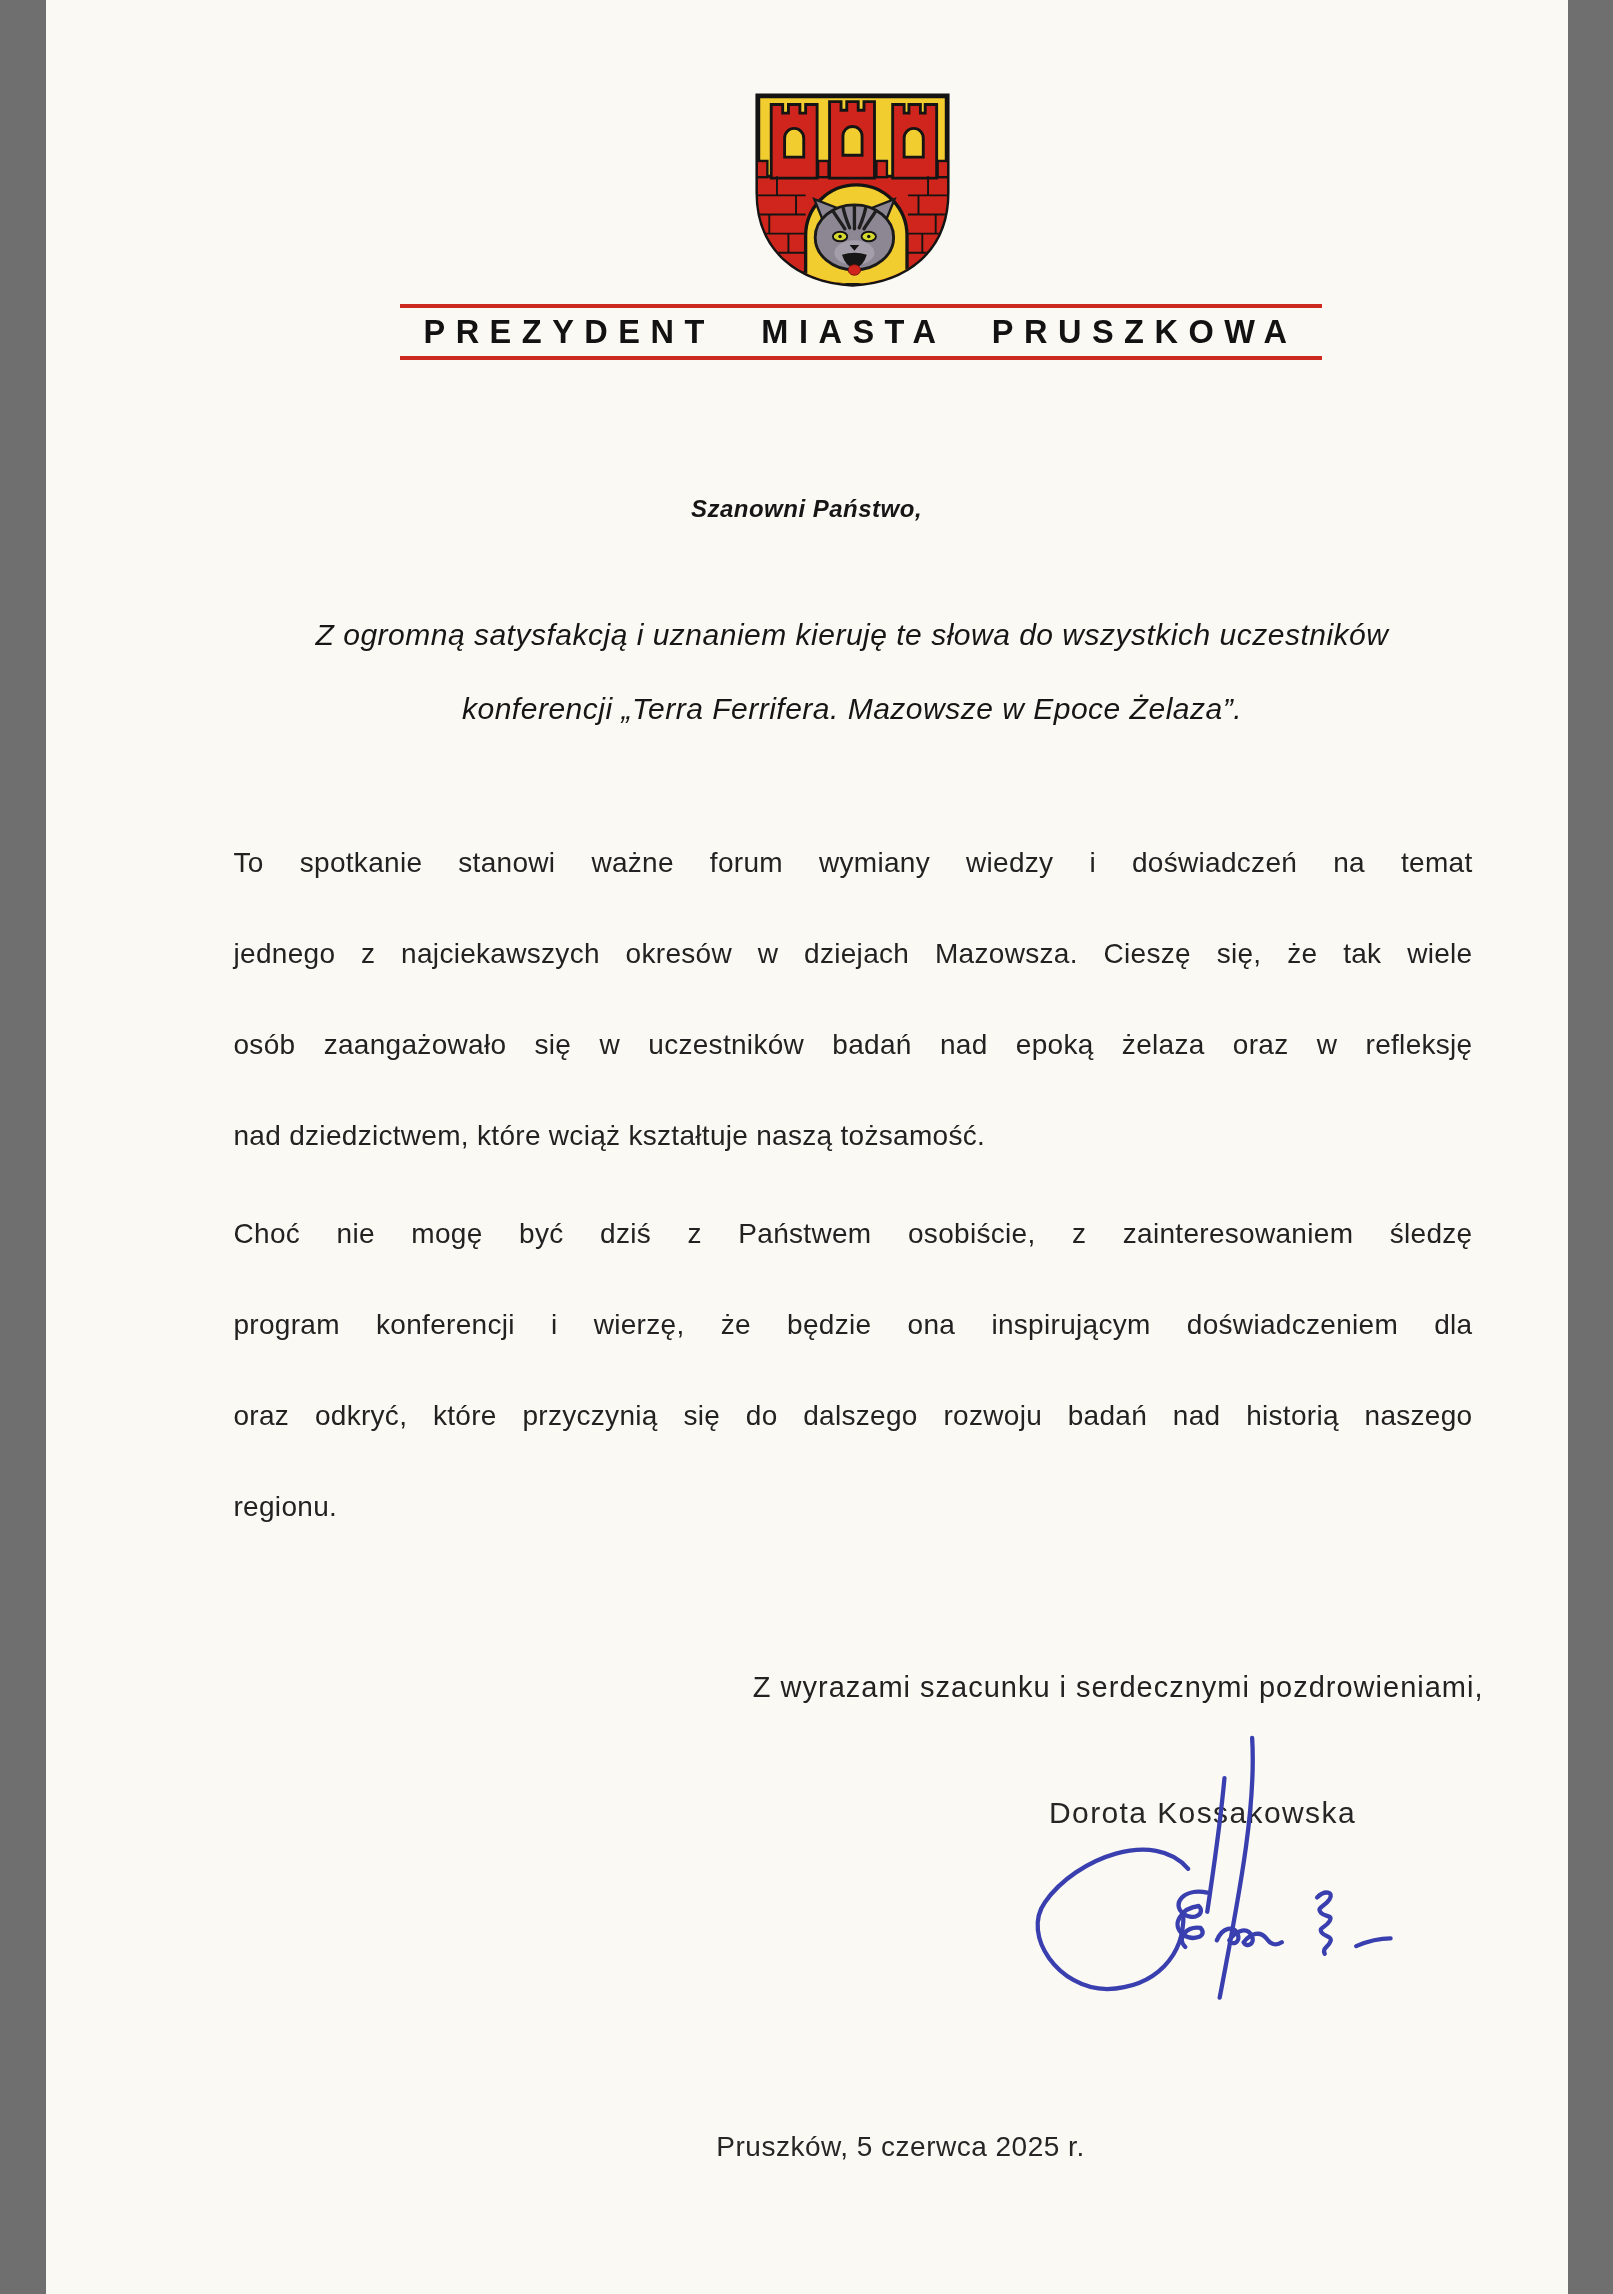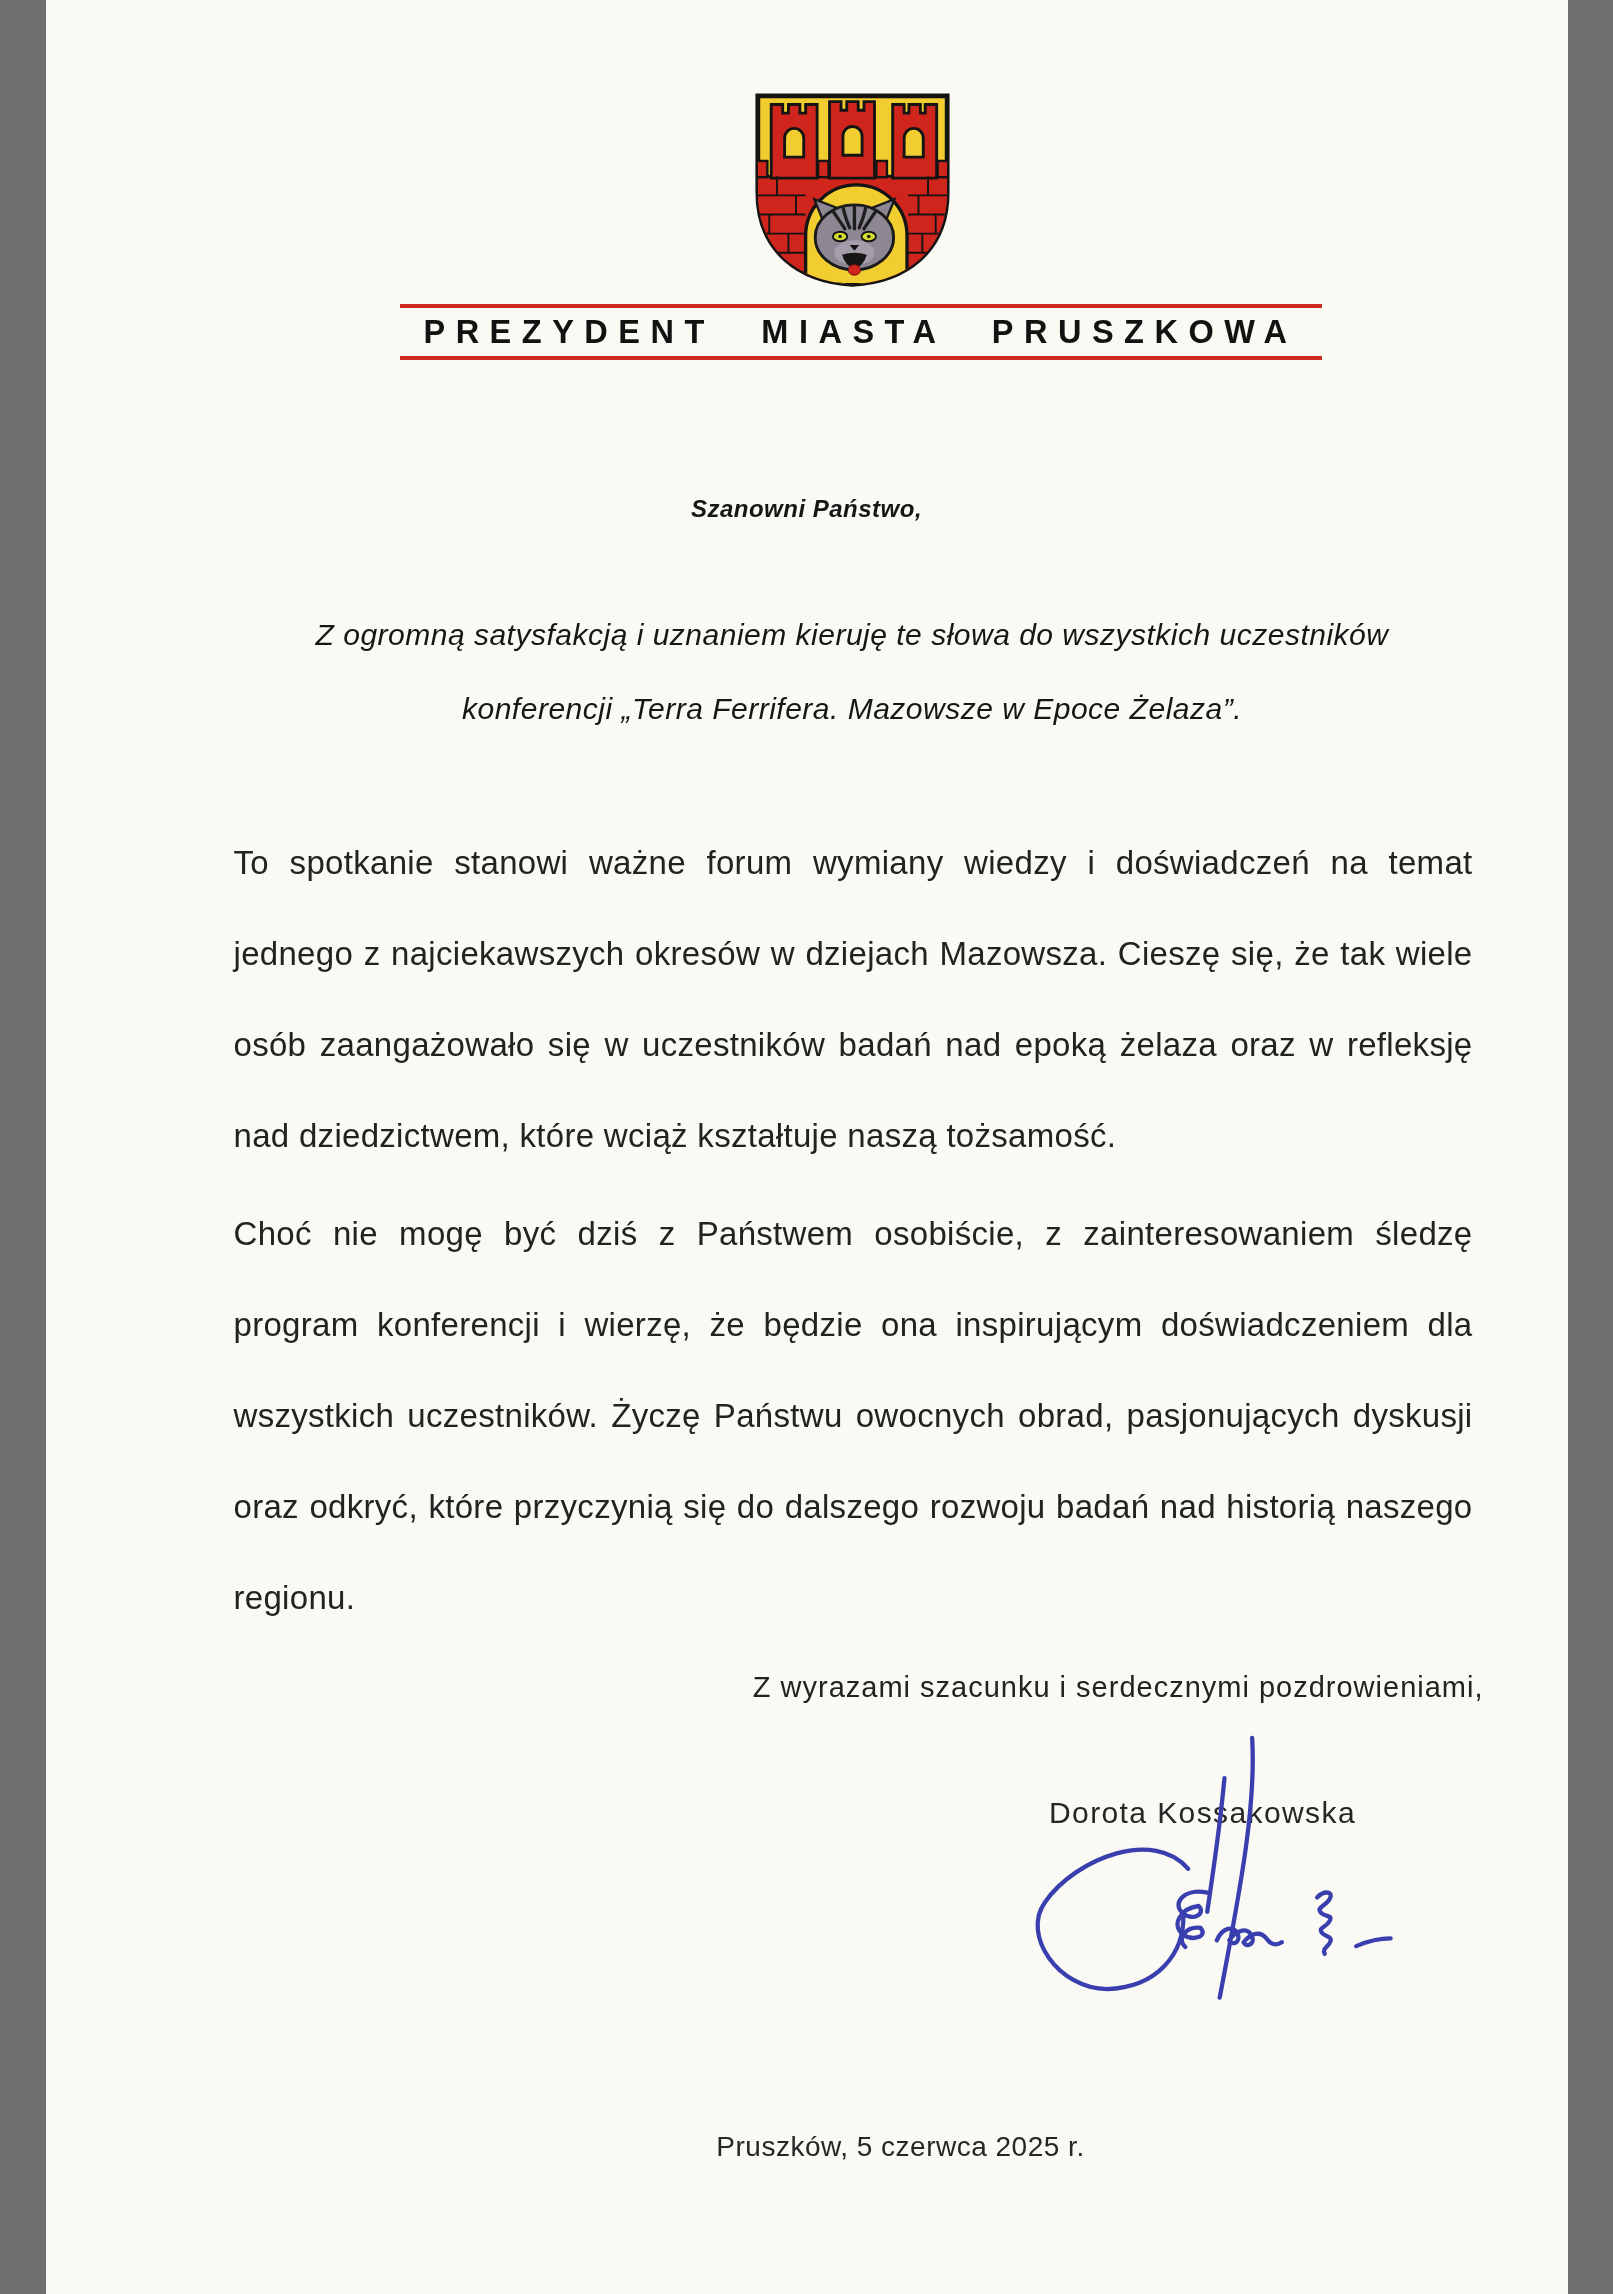--- a/index.html
+++ b/index.html
@@ -25,21 +25,21 @@
   }
   .intro{
     position:absolute;left:107px;top:598px;width:1399px;
     font-size:30px;font-weight:400;font-style:italic;letter-spacing:0.5px;
     line-height:74px;color:#161616;
   }
   .intro .line{text-align:center;}
   
   .bodytext{
     position:absolute;left:188px;top:817px;width:1239px;
-    font-size:33px;line-height:91px;letter-spacing:0.3px;color:#222;
+    font-size:28px;line-height:91px;letter-spacing:0.3px;color:#222;
   }
   .para{margin:0 0 6.7px 0;}
   .bodytext .line{text-align:justify;text-align-last:justify;}
   .bodytext .line.last{text-align-last:left;}
   
   .closing{
     position:absolute;left:192px;top:1671px;width:1246px;text-align:right;
     font-size:29px;letter-spacing:1px;color:#222;
   }
   .signer-name{
@@ -133,21 +133,20 @@
   <div class="bodytext">
       <div class="para">
         <div class="line">To spotkanie stanowi ważne forum wymiany wiedzy i doświadczeń na temat</div>
         <div class="line">jednego z najciekawszych okresów w dziejach Mazowsza. Cieszę się, że tak wiele</div>
         <div class="line">osób zaangażowało się w uczestników badań nad epoką żelaza oraz w refleksję</div>
         <div class="line last">nad dziedzictwem, które wciąż kształtuje naszą tożsamość.</div>
       </div>
       <div class="para">
         <div class="line">Choć nie mogę być dziś z Państwem osobiście, z zainteresowaniem śledzę</div>
         <div class="line">program konferencji i wierzę, że będzie ona inspirującym doświadczeniem dla</div>
-        <div class="line">wszystkich uczestników. Życzę Państwu owocnych obrad, pasjonujących dyskusji</div>
         <div class="line">oraz odkryć, które przyczynią się do dalszego rozwoju badań nad historią naszego</div>
         <div class="line last">regionu.</div>
       </div>
     </div>
 
   <div class="closing">Z wyrazami szacunku i serdecznymi pozdrowieniami,</div>
 
   <div class="signer-name">Dorota Kossakowska</div>
 
   <svg class="signature" viewBox="0 0 420 310">

